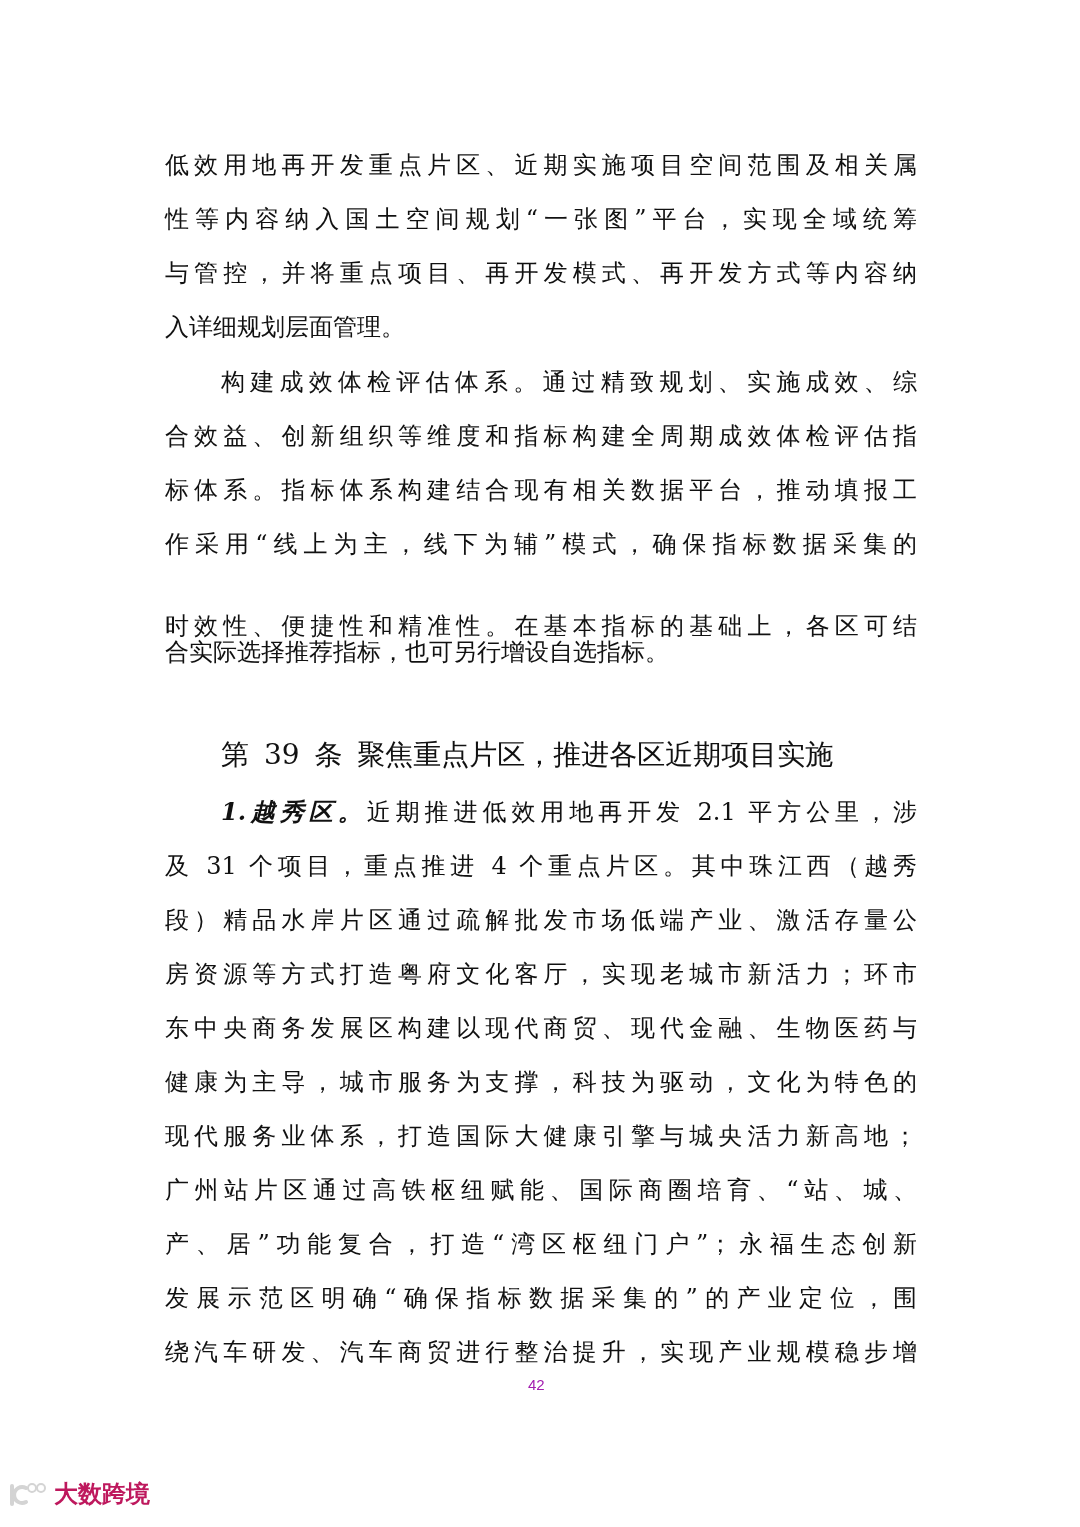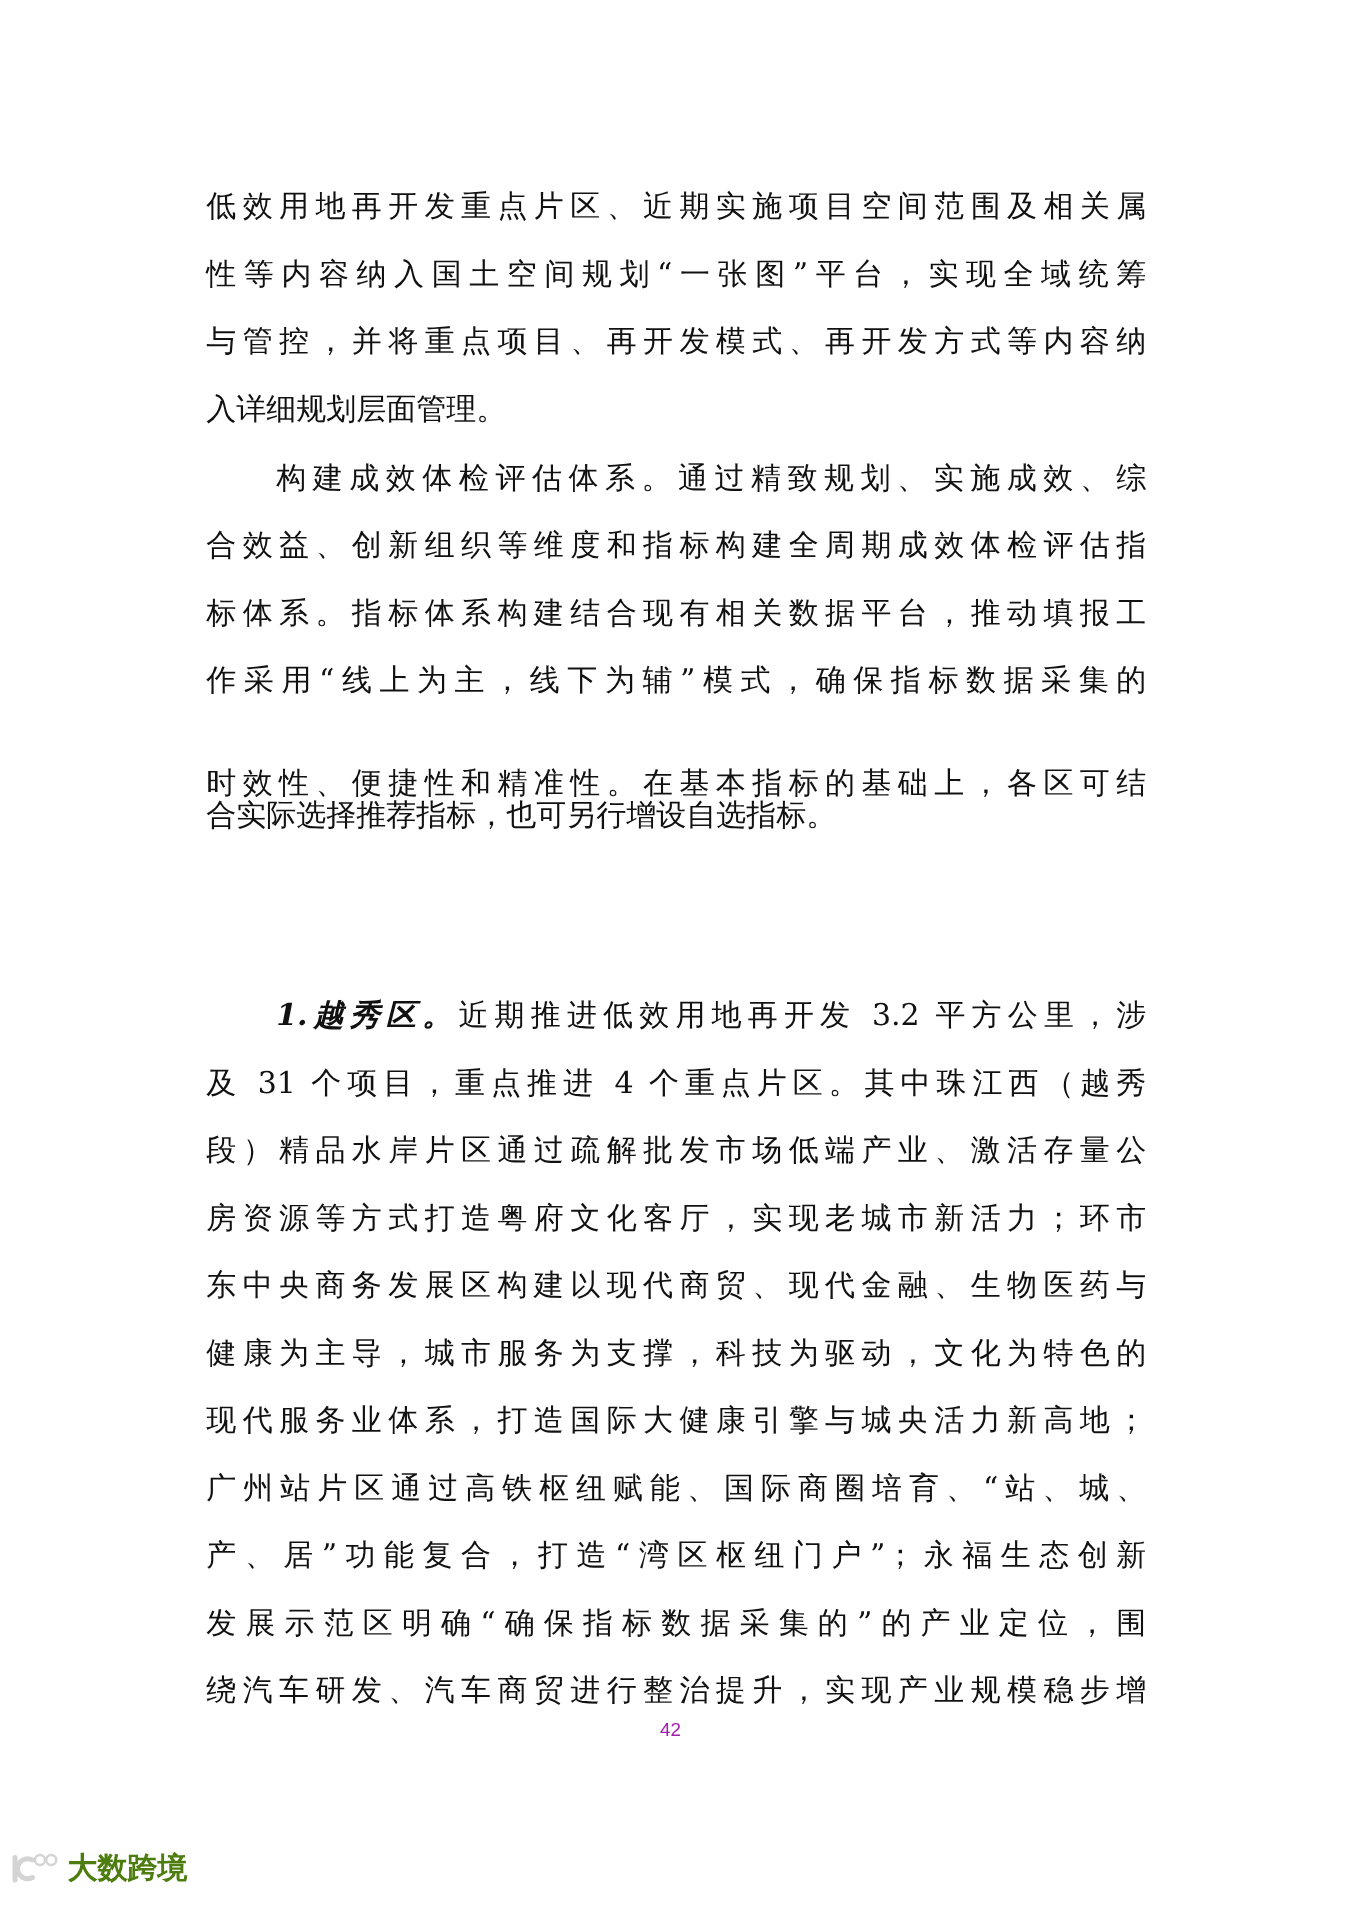--- a/index.html
+++ b/index.html
@@ -10,21 +10,21 @@
           white-space: nowrap; text-align: justify; text-align-last: justify; letter-spacing: 0px; }
   .indent { left: 221px; width: 696px; }
   .last { text-align-last: left; }
   .heading { position: absolute; left: 221px; font-size: 29px; font-weight: bold;
              font-family: "DejaVu Sans", "Liberation Sans", sans-serif; line-height: 40px; white-space: nowrap; }
   .subheading { position: absolute; left: 221px; font-size: 28px; line-height: 40px; white-space: nowrap; word-spacing: 6px; }
   .bold { font-weight: bold; font-style: italic; }
   .page-number { position: absolute; left: 528px; top: 1376px; font-size: 15px;
                  font-family: "Liberation Sans", sans-serif; color: #a21caf; }
   .watermark { position: absolute; left: 8px; top: 1478px; display: flex; align-items: center; gap: 6px;
-               color: #4d7c0f; font-family: "DejaVu Sans", sans-serif; font-size: 24px; font-weight: bold; }
+               color: #be185d; font-family: "DejaVu Sans", sans-serif; font-size: 24px; font-weight: bold; }
   .wm-logo { width: 40px; height: 28px; }
 </style>
 </head>
 <body>
 
 <div class="page">
 
   <div>
     <div class="line" style="top:145px">低效用地再开发重点片区、近期实施项目空间范围及相关属</div>
     <div class="line" style="top:199px">性等内容纳入国土空间规划“一张图”平台，实现全域统筹</div>
@@ -35,24 +35,25 @@
   <div>
     <div class="line indent" style="top:362px">构建成效体检评估体系。通过精致规划、实施成效、综</div>
     <div class="line" style="top:416px">合效益、创新组织等维度和指标构建全周期成效体检评估指</div>
     <div class="line" style="top:470px">标体系。指标体系构建结合现有相关数据平台，推动填报工</div>
     <div class="line" style="top:524px">作采用“线上为主，线下为辅”模式，确保指标数据采集的</div>
     <div class="line" style="top:606px">时效性、便捷性和精准性。在基本指标的基础上，各区可结</div>
     <div class="line last" style="top:632px">合实际选择推荐指标，也可另行增设自选指标。</div>
   </div>
 
 
+  <div class="subheading" style="top:735px">第 39 条  聚焦重点片区，推进各区近期项目实施</div>
 
   <div>
     <div class="line indent" style="top:792px; text-align-last:justify;">
-      <span class="bold">1.越秀区。</span><span>近期推进低效用地再开发 3.2 平方公里，涉</span>
+      <span class="bold">1.越秀区。</span><span>近期推进低效用地再开发 2.1 平方公里，涉</span>
     </div>
     <div class="line" style="top:846px">及 31 个项目，重点推进 4 个重点片区。其中珠江西（越秀</div>
     <div class="line" style="top:900px">段）精品水岸片区通过疏解批发市场低端产业、激活存量公</div>
     <div class="line" style="top:954px">房资源等方式打造粤府文化客厅，实现老城市新活力；环市</div>
     <div class="line" style="top:1008px">东中央商务发展区构建以现代商贸、现代金融、生物医药与</div>
     <div class="line" style="top:1062px">健康为主导，城市服务为支撑，科技为驱动，文化为特色的</div>
     <div class="line" style="top:1116px">现代服务业体系，打造国际大健康引擎与城央活力新高地；</div>
     <div class="line" style="top:1170px">广州站片区通过高铁枢纽赋能、国际商圈培育、“站、城、</div>
     <div class="line" style="top:1224px">产、居”功能复合，打造“湾区枢纽门户”；永福生态创新</div>
     <div class="line" style="top:1278px">发展示范区明确“确保指标数据采集的”的产业定位，围</div>

